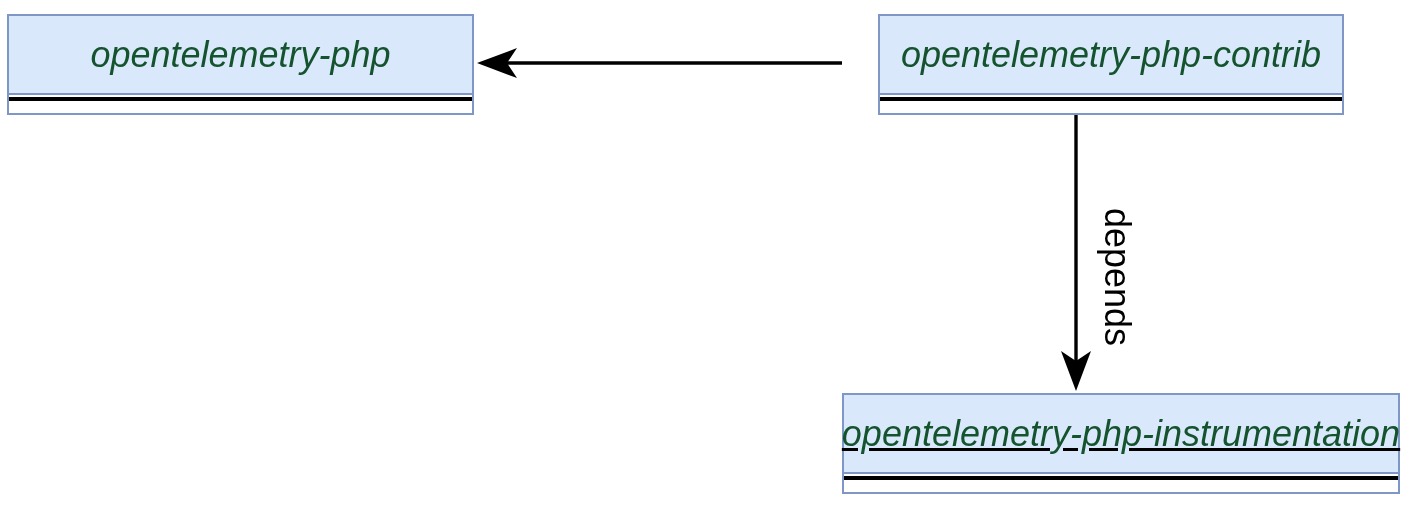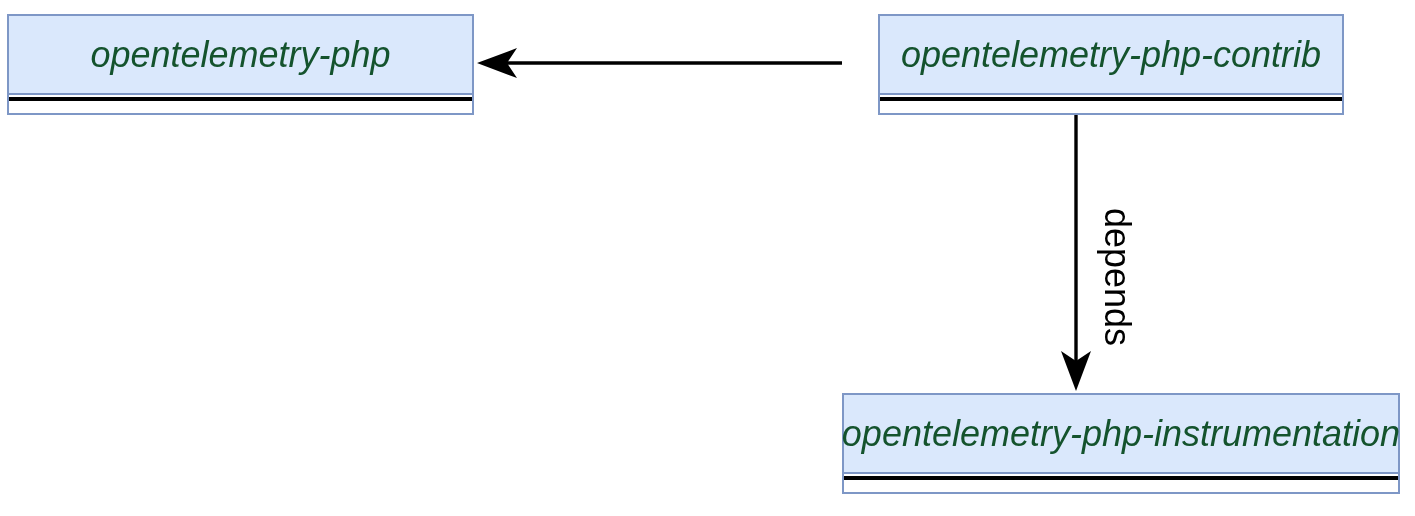--- a/index.html
+++ b/index.html
@@ -112,21 +112,21 @@
   <div class="uml-box" style="left:842px; top:14px; width:466px; height:101px;margin-left:36px;">
     <div class="collapse-btn">
       <span class="minus-bar"></span>
     </div>
     <div class="uml-title">opentelemetry-php-contrib</div>
     <div class="uml-attrs">
       <div class="black-sep"></div>
     </div>
   </div>
 
-  <div class="uml-box" style="left:842px; top:393px; width:558px; height:101px;">
+  <div class="uml-box" style="left:842px; top:393px; width:558px; height:101px;text-decoration:underline;">
     <div class="collapse-btn">
       <span class="minus-bar"></span>
     </div>
     <div class="uml-title">opentelemetry-php-instrumentation</div>
     <div class="uml-attrs">
       <div class="black-sep"></div>
     </div>
   </div>
 
   <svg class="arrows-layer" width="1415" height="516" viewBox="0 0 1415 516">

